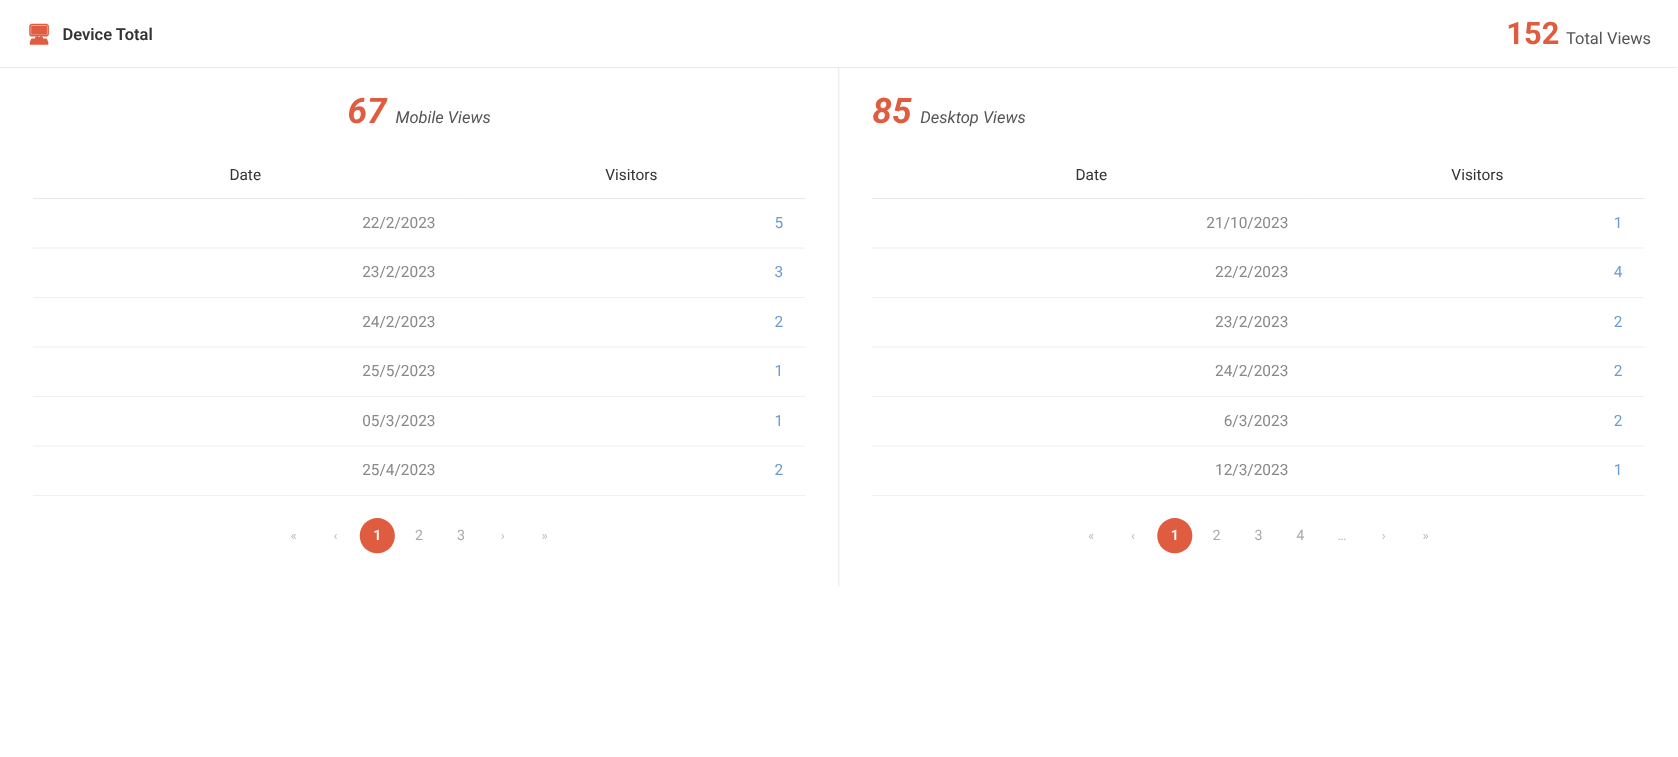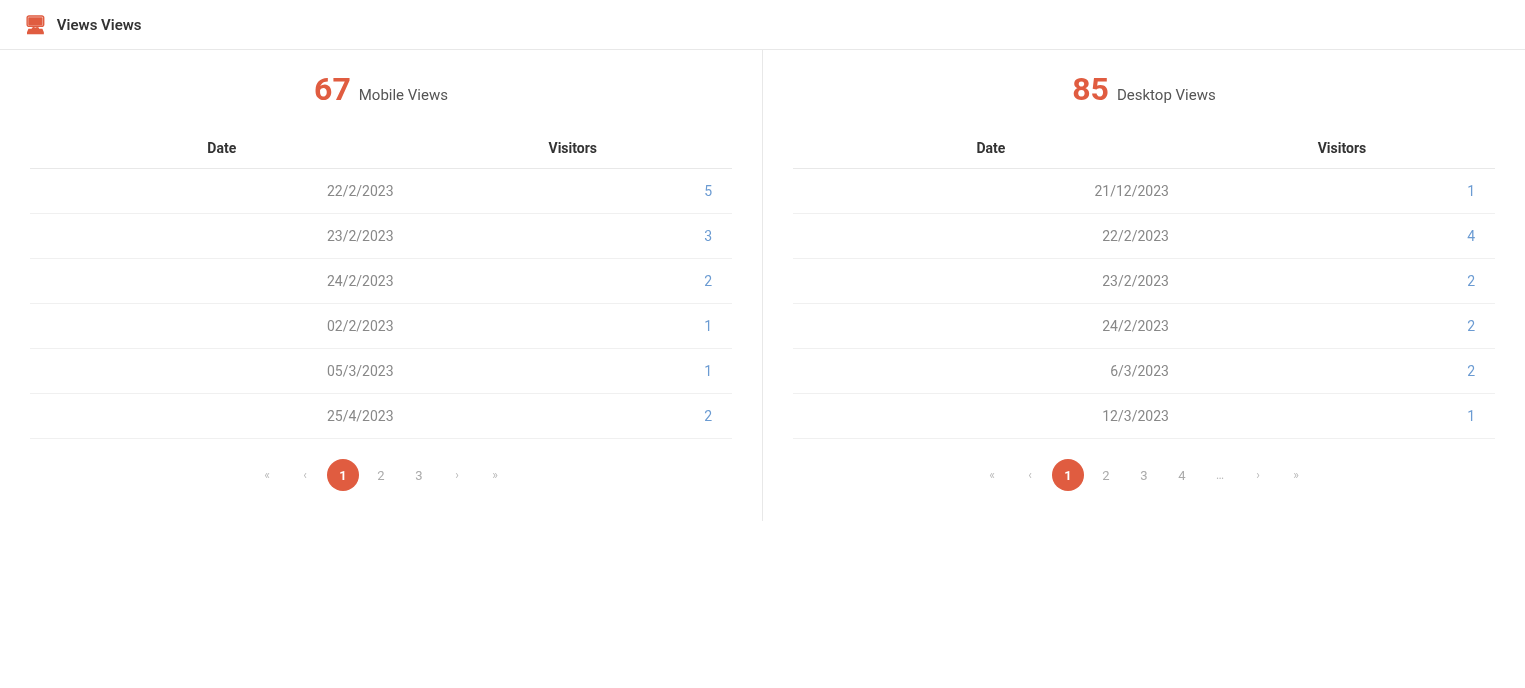--- a/index.html
+++ b/index.html
@@ -56,41 +56,42 @@
 
     .panel:last-child {
       border-right: none;
     }
 
     .panel-header {
       text-align: center;
       margin-bottom: 20px;
       font-size: 15px;
       color: #555;
+      font-style: italic;
     }
 
     .panel-count {
       color: #e05c40;
       font-size: 32px;
       font-weight: 700;
       margin-right: 8px;
     }
 
     
     .panel-right .panel-header {
-      text-align: center;
+      text-align: left;
     }
 
     table {
       width: 100%;
       border-collapse: collapse;
     }
 
     thead th {
-      font-weight: 700;
+      font-weight: 400;
       font-size: 14px;
       color: #333;
       padding: 12px 20px;
       text-align: center;
       border-bottom: 1px solid #e8e8e8;
     }
 
     tbody tr {
       border-bottom: 1px solid #f0f0f0;
     }
@@ -139,21 +140,24 @@
       font-size: 12px;
       color: #bbb;
     }
   </style>
 </head>
 <body>
 
 <div class="header">
   <div class="header-left">
     <span class="monitor-icon">🖥</span>
-    <span>Views Views</span>
+    <span>Device Total</span>
+  </div>
+  <div class="total-views">
+    <span class="total-views-count">152</span><span>Total Views</span>
   </div>
 </div>
 
 <div class="content">
 
   <div class="panel">
     <div class="panel-header">
       <span class="panel-count">67</span><span>Mobile Views</span>
     </div>
     <table>
@@ -170,21 +174,21 @@
     </tr>
           <tr>
       <td>23/2/2023</td>
       <td class="visitors">3</td>
     </tr>
           <tr>
       <td>24/2/2023</td>
       <td class="visitors">2</td>
     </tr>
           <tr>
-      <td>02/2/2023</td>
+      <td>25/5/2023</td>
       <td class="visitors">1</td>
     </tr>
           <tr>
       <td>05/3/2023</td>
       <td class="visitors">1</td>
     </tr>
           <tr>
       <td>25/4/2023</td>
       <td class="visitors">2</td>
     </tr>
@@ -207,21 +211,21 @@
     </div>
     <table>
       <thead>
         <tr>
           <th>Date</th>
           <th>Visitors</th>
         </tr>
       </thead>
       <tbody id="desktop-tbody">
       <tr>
-      <td>21/12/2023</td>
+      <td>21/10/2023</td>
       <td class="visitors">1</td>
     </tr>
           <tr>
       <td>22/2/2023</td>
       <td class="visitors">4</td>
     </tr>
           <tr>
       <td>23/2/2023</td>
       <td class="visitors">2</td>
     </tr>

